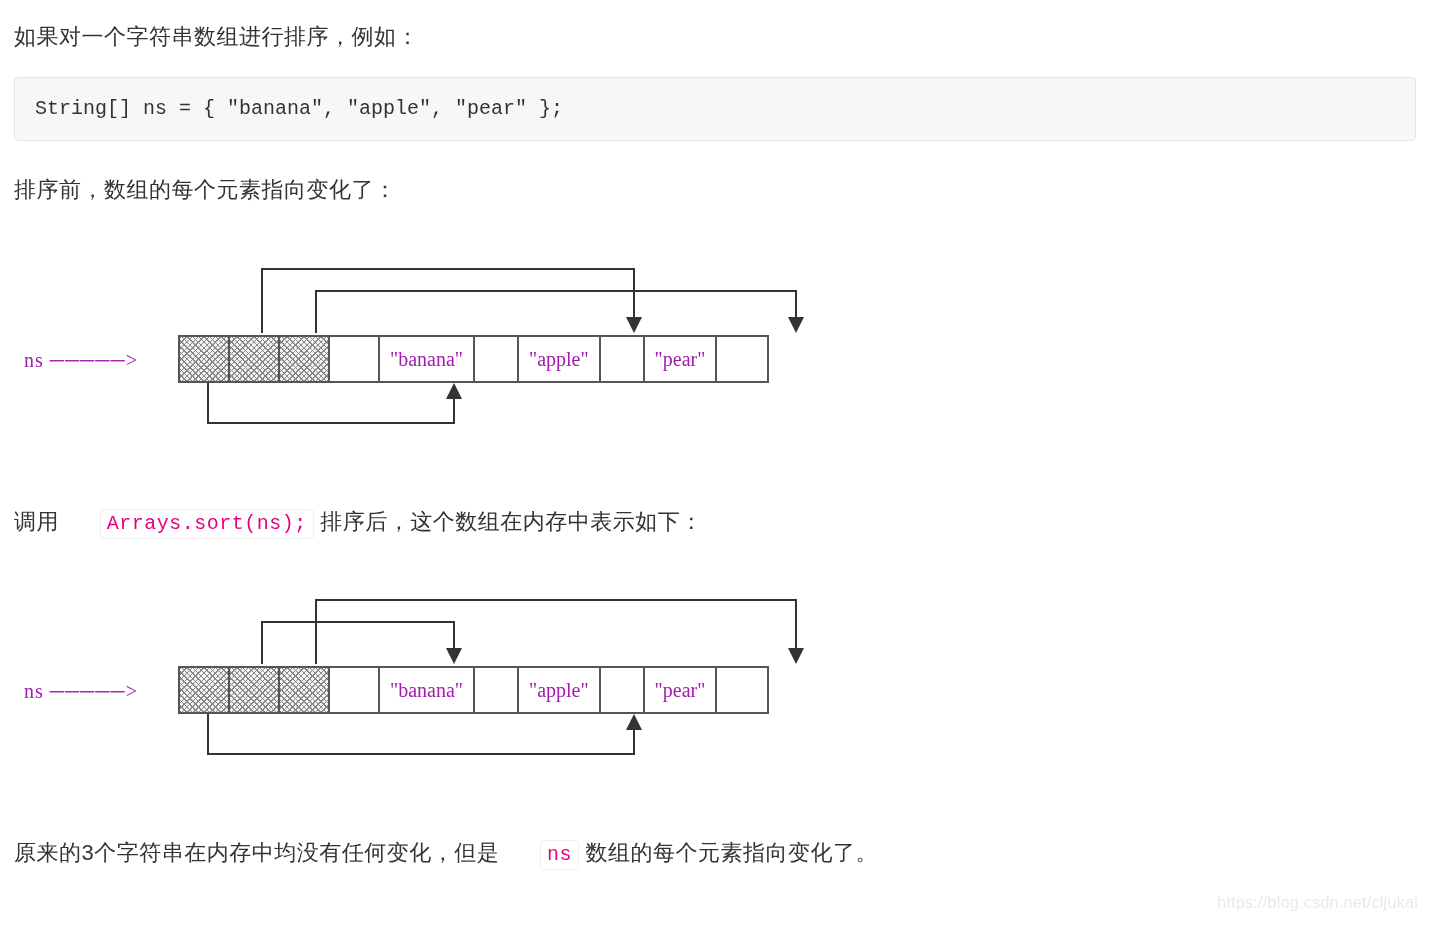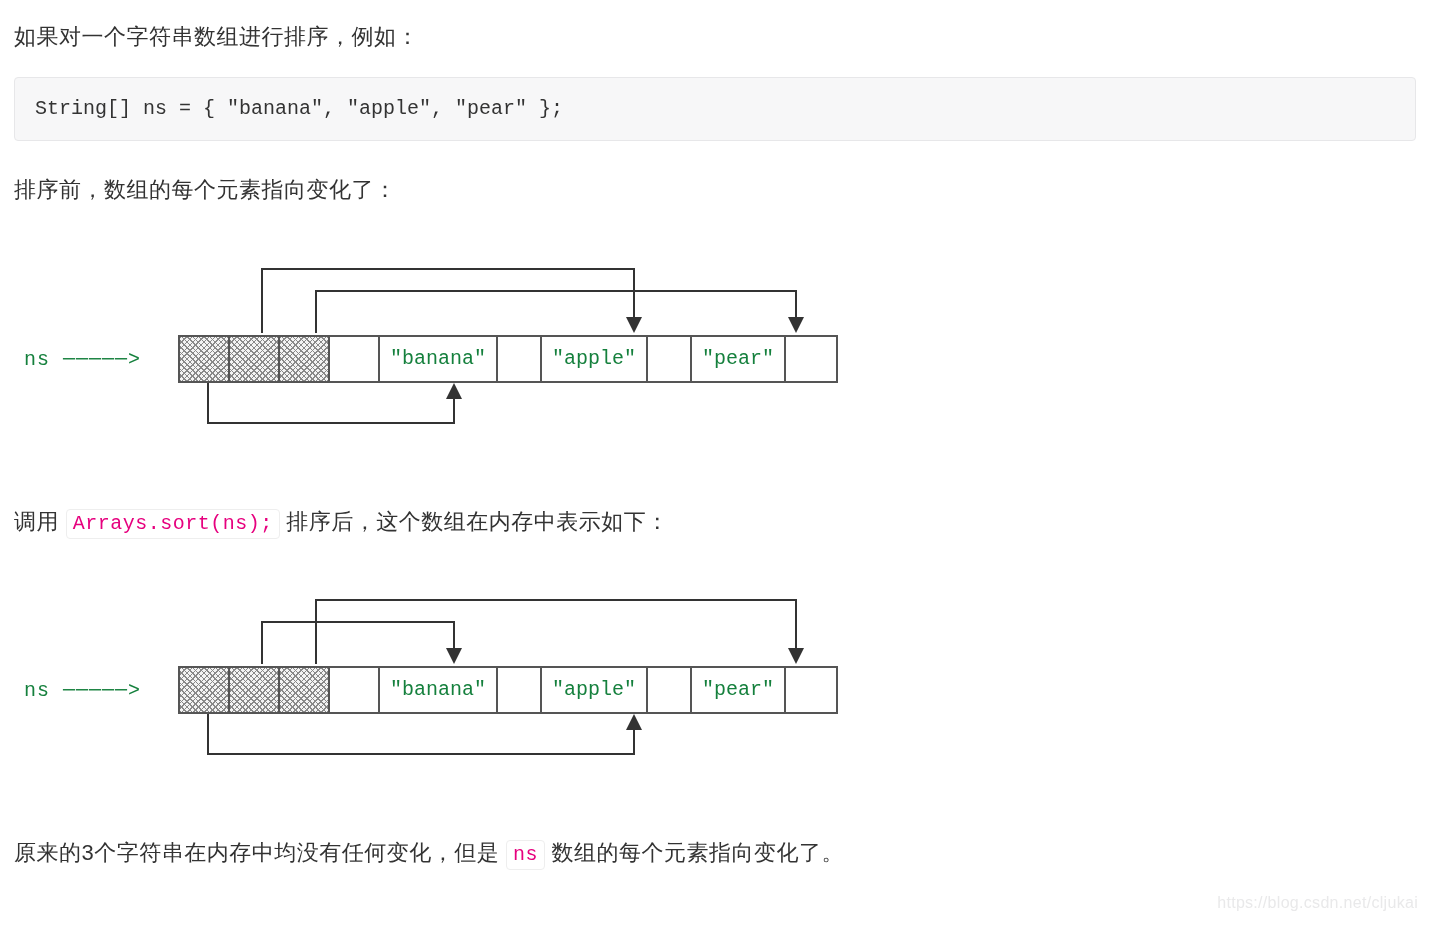--- a/index.html
+++ b/index.html
@@ -29,26 +29,27 @@
     display: inline-block;
     font-family: ui-monospace, Menlo, Consolas, "Courier New", monospace;
     border: 1px solid #eee;
     border-radius: 4px;
     padding: 0 6px;
     font-size: 20px;
     color: #e6007e;
     background: #fff;
     vertical-align: baseline;
     line-height: 1.4;
+    margin-left: 34px;
   }
   .diagram-wrap { margin: 34px 0 50px 0; position: relative; }
   .diagram {
-    font-family: Liberation Mono, monospace;
+    font-family: Liberation Serif, serif;
     font-size: 20px;
-    color: #15803d;
+    color: #a21caf;
     position: relative;
     height: 210px;
   }
   .ns-label {
     position: absolute;
     left: 10px;
     letter-spacing: 1px;
   }
   .cells {
     position: absolute;

